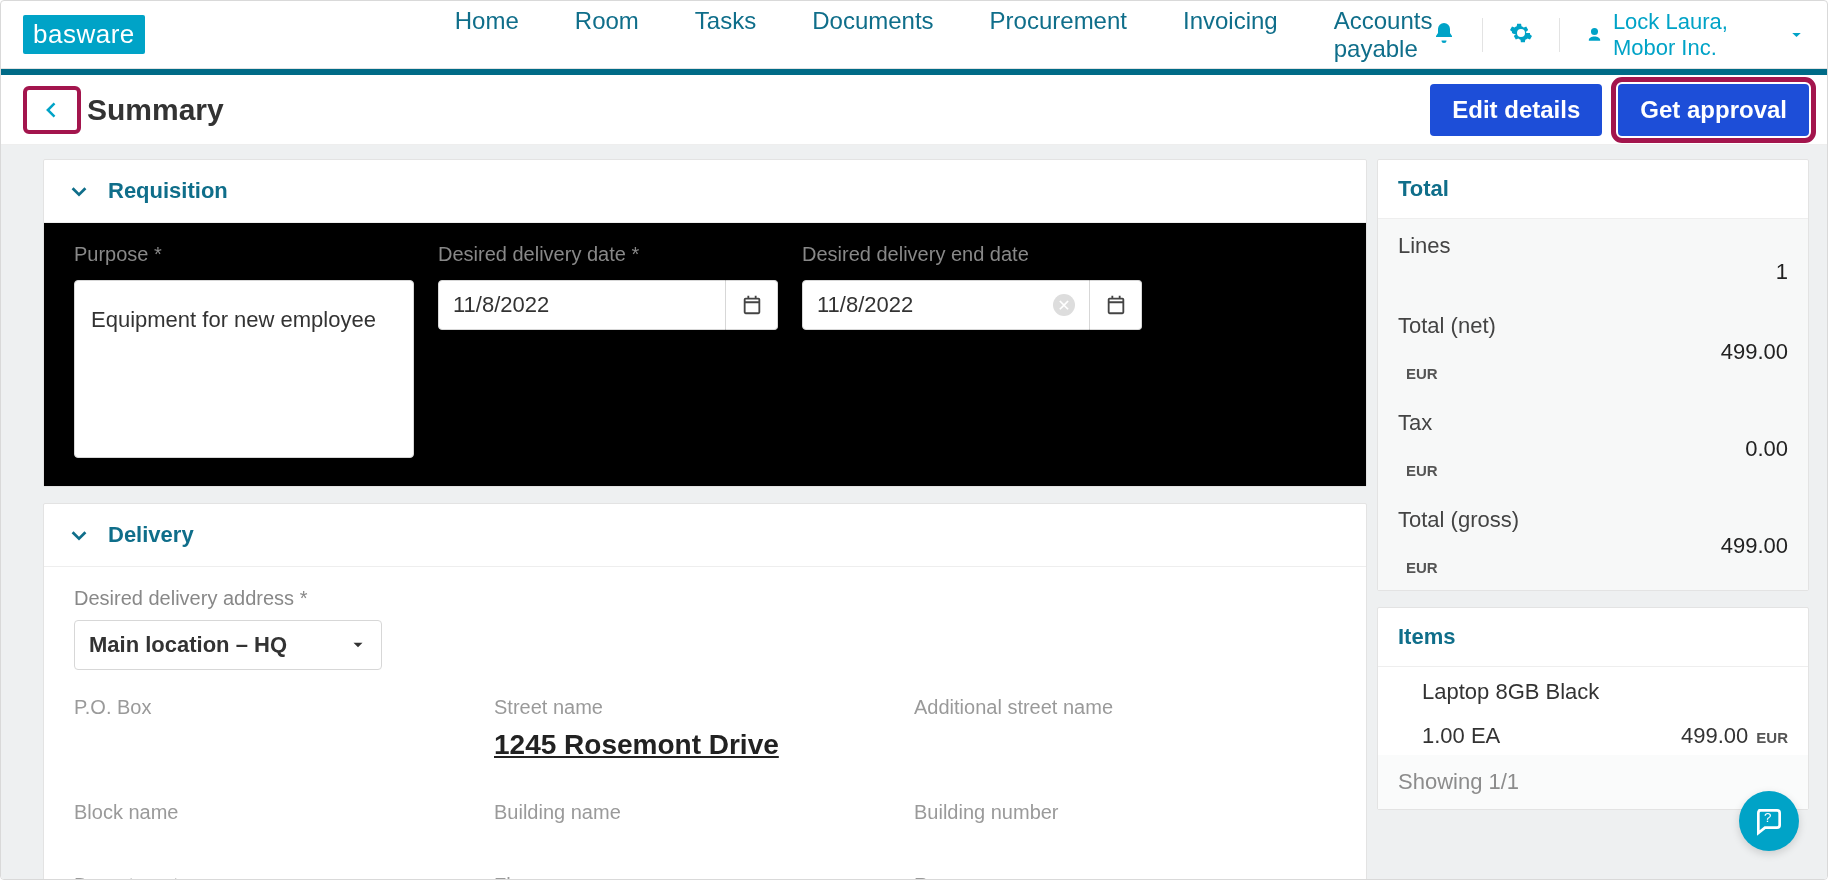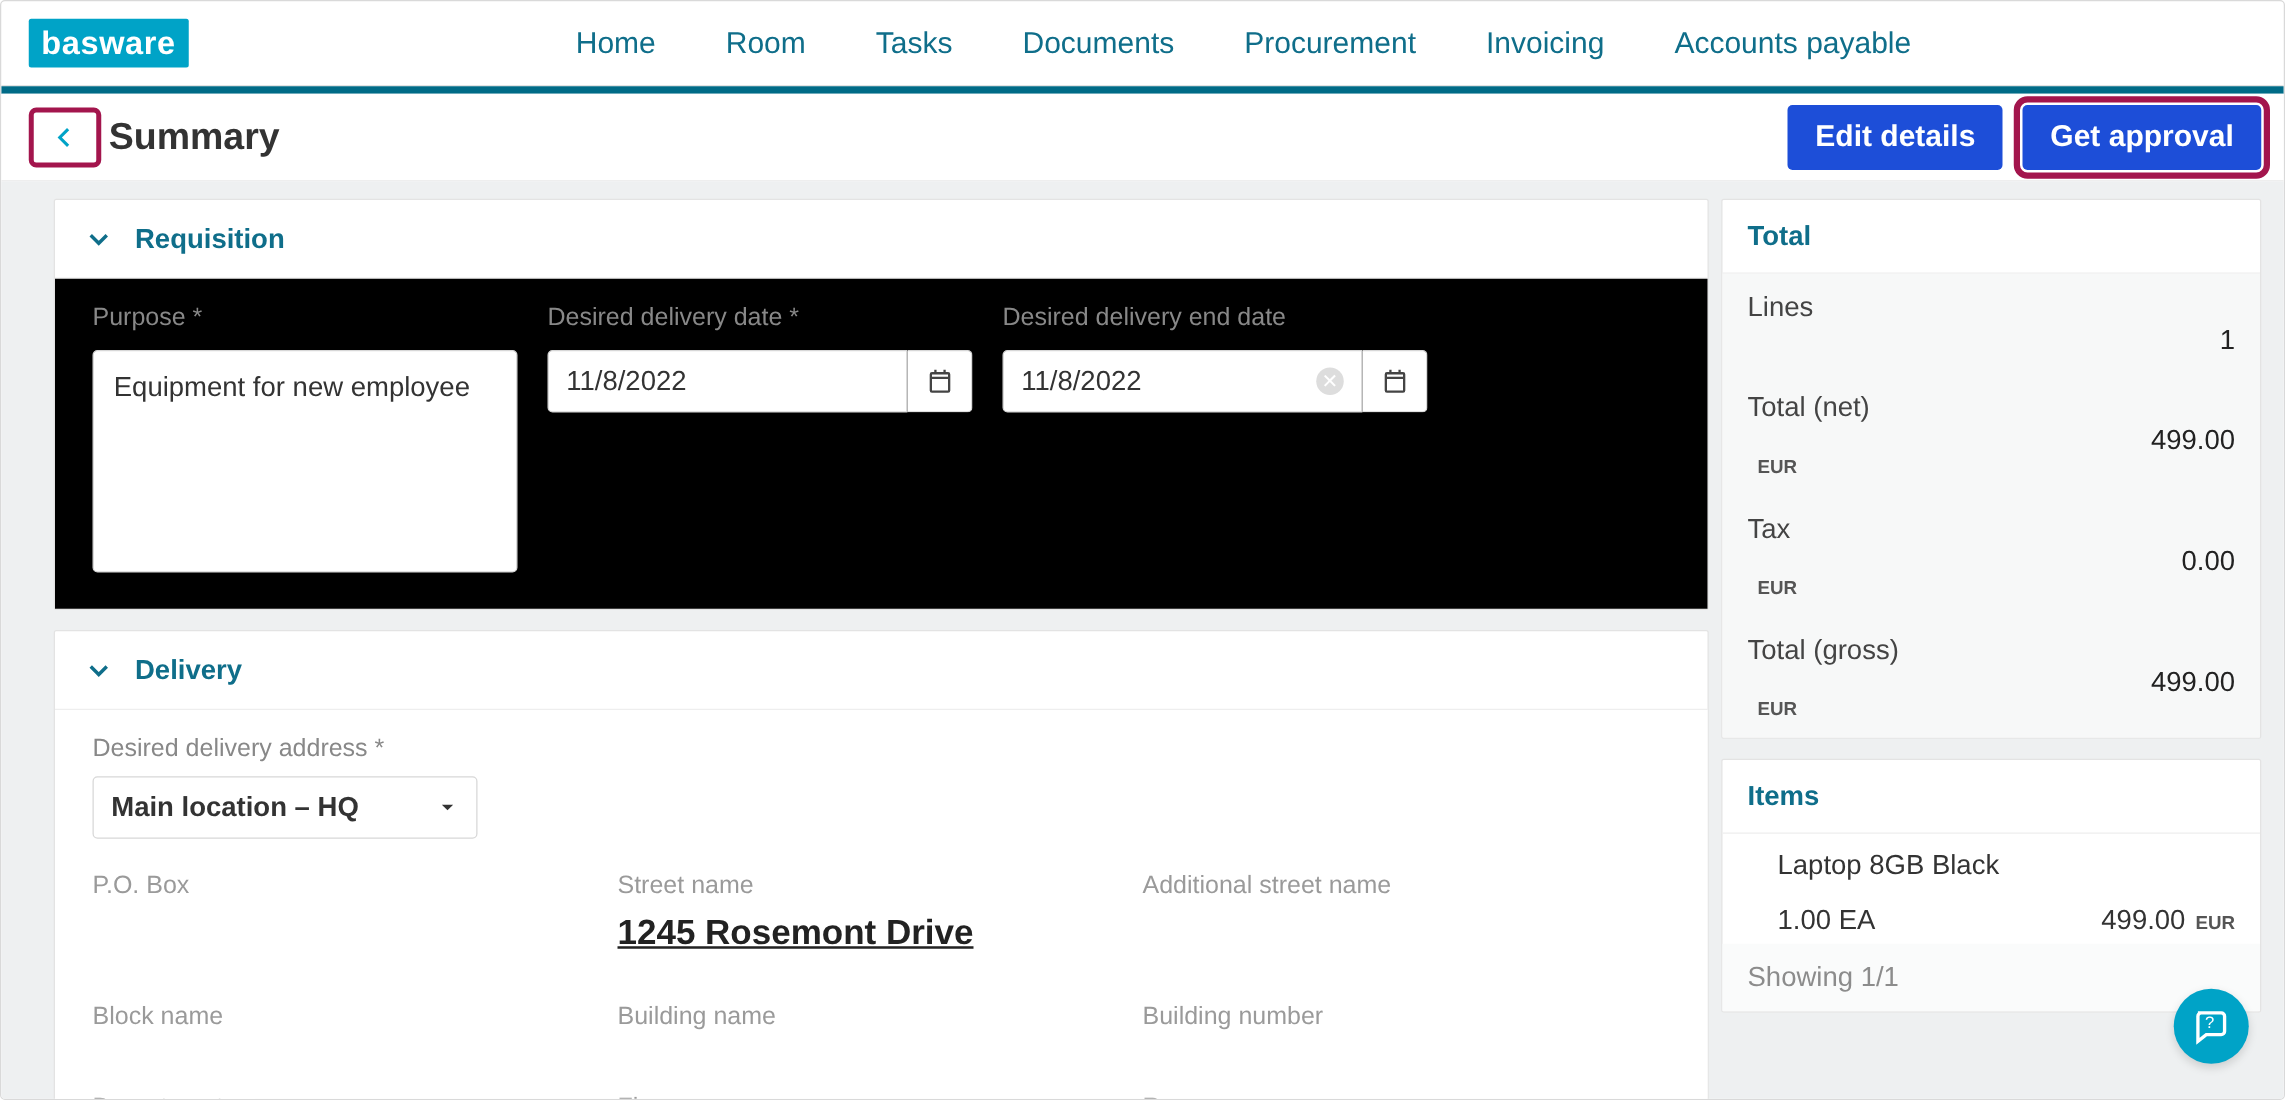--- a/index.html
+++ b/index.html
@@ -1,21 +1,21 @@
 <!DOCTYPE html>
 <html><head>
 <meta charset="utf-8">
 <style>
   * { box-sizing: border-box; margin: 0; padding: 0; }
   html, body { width: 1828px; height: 880px; font-family: "Segoe UI", Arial, sans-serif; color: #333; background: #fff; overflow: hidden; }
   body { border: 1px solid #d9d9d9; border-radius: 4px; position: relative; }
 
   
   .topnav { height: 68px; display: flex; align-items: center; padding: 0 22px; border-bottom: 1px solid #e3e3e3; }
-  .logo { background: #00a3c7; color: #fff; font-weight: 700; padding: 4px 10px; font-size: 26px; letter-spacing: .5px; border-radius: 2px; }
+  .logo { background: #00a3c7; color: #fff; font-weight: 400; padding: 4px 10px; font-size: 26px; letter-spacing: .5px; border-radius: 2px; }
   .nav-links { display: flex; gap: 56px; margin-left: 310px; }
   .nav-links a { color: #0f6e8a; font-size: 24px; text-decoration: none; }
   .nav-right { margin-left: auto; display: flex; align-items: center; gap: 26px; color: #00a3c7; }
   .nav-sep { width: 1px; height: 34px; background: #e3e3e3; }
   .nav-user { display: flex; align-items: center; gap: 10px; color: #00a3c7; font-size: 22px; }
   .nav-user svg, .nav-right svg { width: 24px; height: 24px; fill: #00a3c7; }
   .nav-user .chev { margin-left: 6px; }
 
   .accentbar { height: 6px; background: #006b87; }
 
@@ -37,21 +37,21 @@
   .panel { background: #fff; border-radius: 2px; border: 1px solid #e3e3e3; margin-bottom: 16px; }
   .panel-head { display: flex; align-items: center; gap: 18px; padding: 18px 24px; border-bottom: 1px solid #eee; }
   .panel-head .chev { width: 22px; height: 22px; }
   .panel-head .chev polyline { stroke: #0f6e8a; stroke-width: 3; fill: none; }
   .panel-head .title { color: #0f6e8a; font-size: 22px; font-weight: 600; }
   .panel-body { padding: 20px 30px 24px; background: #000000; }
 
   
   .req-row { display: grid; grid-template-columns: 340px 340px 340px; gap: 24px; }
   .form-label { color: #888; font-size: 20px; margin-bottom: 14px; display: block; }
-  textarea.purpose { width: 100%; height: 178px; border: 1px solid #d7d7d7; border-radius: 4px; padding: 16px 16px; font-size: 22px; font-family: inherit; resize: none; color: #333; }
+  textarea.purpose { width: 100%; height: 178px; border: 1px solid #d7d7d7; border-radius: 4px; padding: 26px 16px; font-size: 22px; font-family: inherit; resize: none; color: #333; }
   .date-wrap { display: flex; }
   .date-input { flex: 1; height: 50px; border: 1px solid #d7d7d7; border-radius: 4px 0 0 4px; padding: 0 14px; font-size: 22px; font-family: inherit; display: flex; align-items: center; background: #fff; }
   .date-input .clear { margin-left: auto; width: 22px; height: 22px; border-radius: 50%; background: #ddd; color: #fff; display: flex; align-items: center; justify-content: center; font-size: 16px; cursor: pointer; }
   .date-btn { width: 52px; height: 50px; border: 1px solid #d7d7d7; border-left: none; border-radius: 0 4px 4px 0; display: flex; align-items: center; justify-content: center; background: #fff; cursor: pointer; }
   .date-btn svg { width: 22px; height: 22px; fill: #444; }
 
   
   .delivery-body { padding: 20px 30px 0; background: #fff; }
   .addr-label { color: #888; font-size: 20px; margin-bottom: 10px; display: block; }
   .select { width: 308px; height: 50px; border: 1px solid #d7d7d7; border-radius: 4px; display: flex; align-items: center; padding: 0 14px; font-weight: 600; font-size: 22px; background: #fff; cursor: pointer; }
@@ -87,20 +87,43 @@
   <div class="logo">basware</div>
   <nav class="nav-links">
     <a href="#">Home</a>
     <a href="#">Room</a>
     <a href="#">Tasks</a>
     <a href="#">Documents</a>
     <a href="#">Procurement</a>
     <a href="#">Invoicing</a>
     <a href="#">Accounts payable</a>
   </nav>
+  <div class="nav-right">
+    <span>
+      <svg viewBox="0 0 24 24">
+          <path d="M12 2a6 6 0 0 0-6 6v4l-2 3v1h16v-1l-2-3V8a6 6 0 0 0-6-6zm0 20a2.5 2.5 0 0 0 2.5-2.5h-5A2.5 2.5 0 0 0 12 22z"></path>
+        </svg>
+    </span>
+    <span class="nav-sep"></span>
+    <span>
+      <svg viewBox="0 0 24 24">
+          <path d="M12 8a4 4 0 1 0 0 8 4 4 0 0 0 0-8zm9 4a9 9 0 0 1-.1 1.3l2.1 1.6-2 3.5-2.5-1a7 7 0 0 1-2.2 1.3l-.4 2.6h-4l-.4-2.6a7 7 0 0 1-2.2-1.3l-2.5 1-2-3.5 2.1-1.6A9 9 0 0 1 3 12a9 9 0 0 1 .1-1.3L1 9.1l2-3.5 2.5 1A7 7 0 0 1 7.7 5.3L8.1 2.7h4l.4 2.6a7 7 0 0 1 2.2 1.3l2.5-1 2 3.5-2.1 1.6c.1.4.1.9.1 1.3z"></path>
+        </svg>
+    </span>
+    <span class="nav-sep"></span>
+    <div class="nav-user">
+      <svg viewBox="0 0 24 24">
+          <path d="M12 12a5 5 0 1 0-5-5 5 5 0 0 0 5 5zm0 2c-4 0-8 2-8 5v1h16v-1c0-3-4-5-8-5z"></path>
+        </svg>
+      <span>Lock Laura, Mobor Inc.</span>
+      <svg class="chev" viewBox="0 0 24 24">
+          <path d="M6 9l6 6 6-6z"></path>
+        </svg>
+    </div>
+  </div>
 </div>
 <div class="accentbar"></div>
 
 <div class="page-header">
   <div class="back-btn">
     <svg viewBox="0 0 24 24">
         <polyline points="15 4 7 12 15 20"></polyline>
       </svg>
   </div>
   <div class="page-title">Summary</div>

